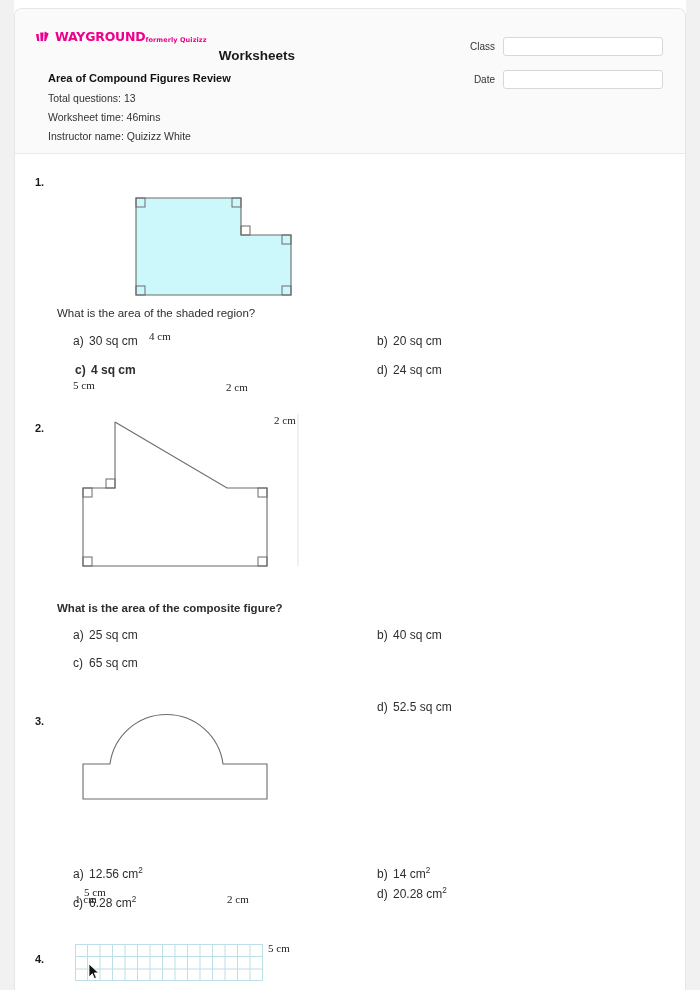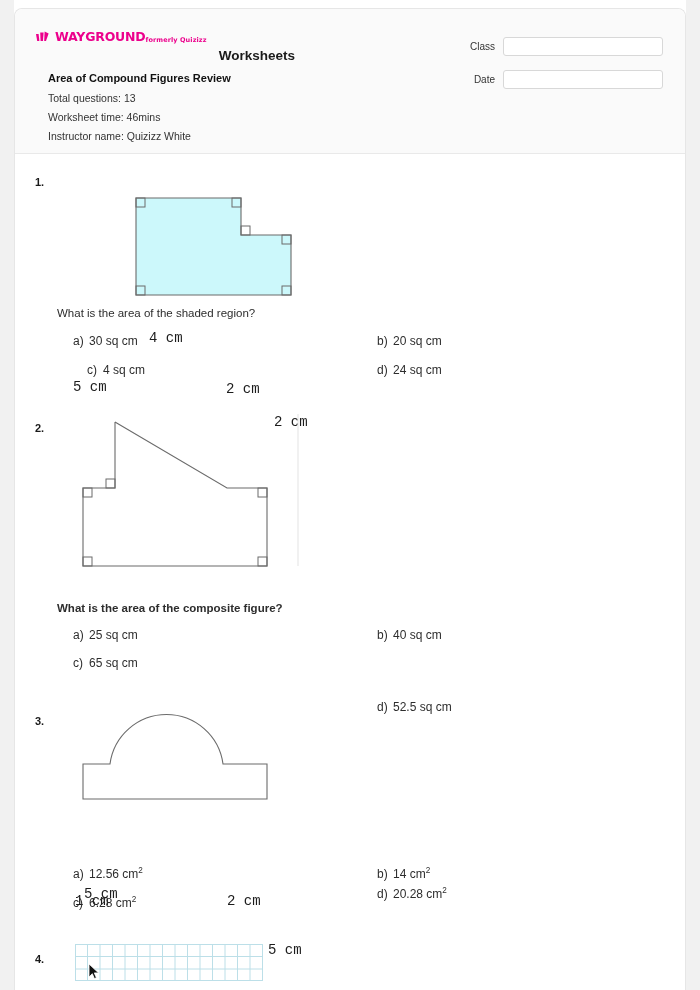--- a/index.html
+++ b/index.html
@@ -175,22 +175,22 @@
   .opt {
     position: absolute;
     font-size: 12px;
     color: #2d2d2d;
     white-space: nowrap;
   }
   .opt .lt { display: inline-block; width: 16px; }
   sup { font-size: 0.68em; vertical-align: super; line-height: 0; }
   .dimlabel {
     position: absolute;
-    font-family: Liberation Mono, monospace;
-    font-size: 14px;
+    font-family: Liberation Serif, serif;
+    font-size: 11px;
     color: #1c1c1c;
     white-space: nowrap;
   }
   svg { display: block; overflow: visible; }
 
   .cursor {
     position: absolute;
     pointer-events: none;
   }
 </style>
@@ -263,21 +263,21 @@
         </div>
 
         <div class="qtext" style="top:145px;">What is the area of the shaded region?</div>
 
         <div class="opt" style="left:58px;top:180px;">
           <span class="lt">a)</span><span>30 sq cm</span>
         </div>
         <div class="opt" style="left:362px;top:180px;">
           <span class="lt">b)</span><span>20 sq cm</span>
         </div>
-        <div class="opt" style="left:72px;top:209px;">
+        <div class="opt" style="left:60px;top:209px;font-weight:bold;">
           <span class="lt">c)</span><span>4 sq cm</span>
         </div>
         <div class="opt" style="left:362px;top:209px;">
           <span class="lt">d)</span><span>24 sq cm</span>
         </div>
       </div>
 
       <div class="question" style="height:295px;">
         <div class="qnum" style="top:18px;">2.</div>
 

